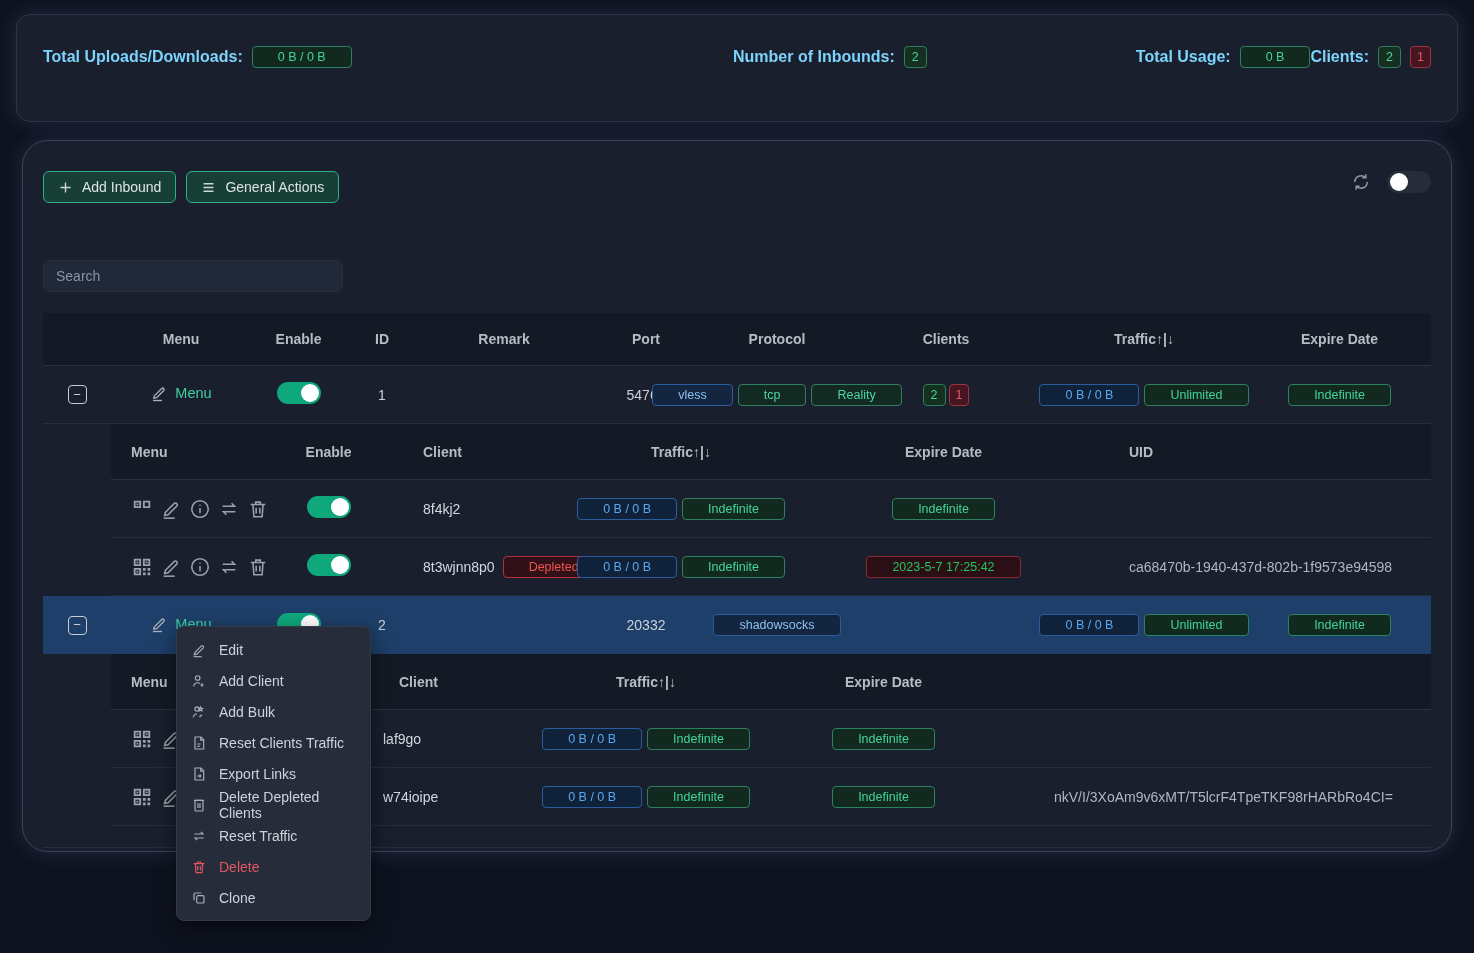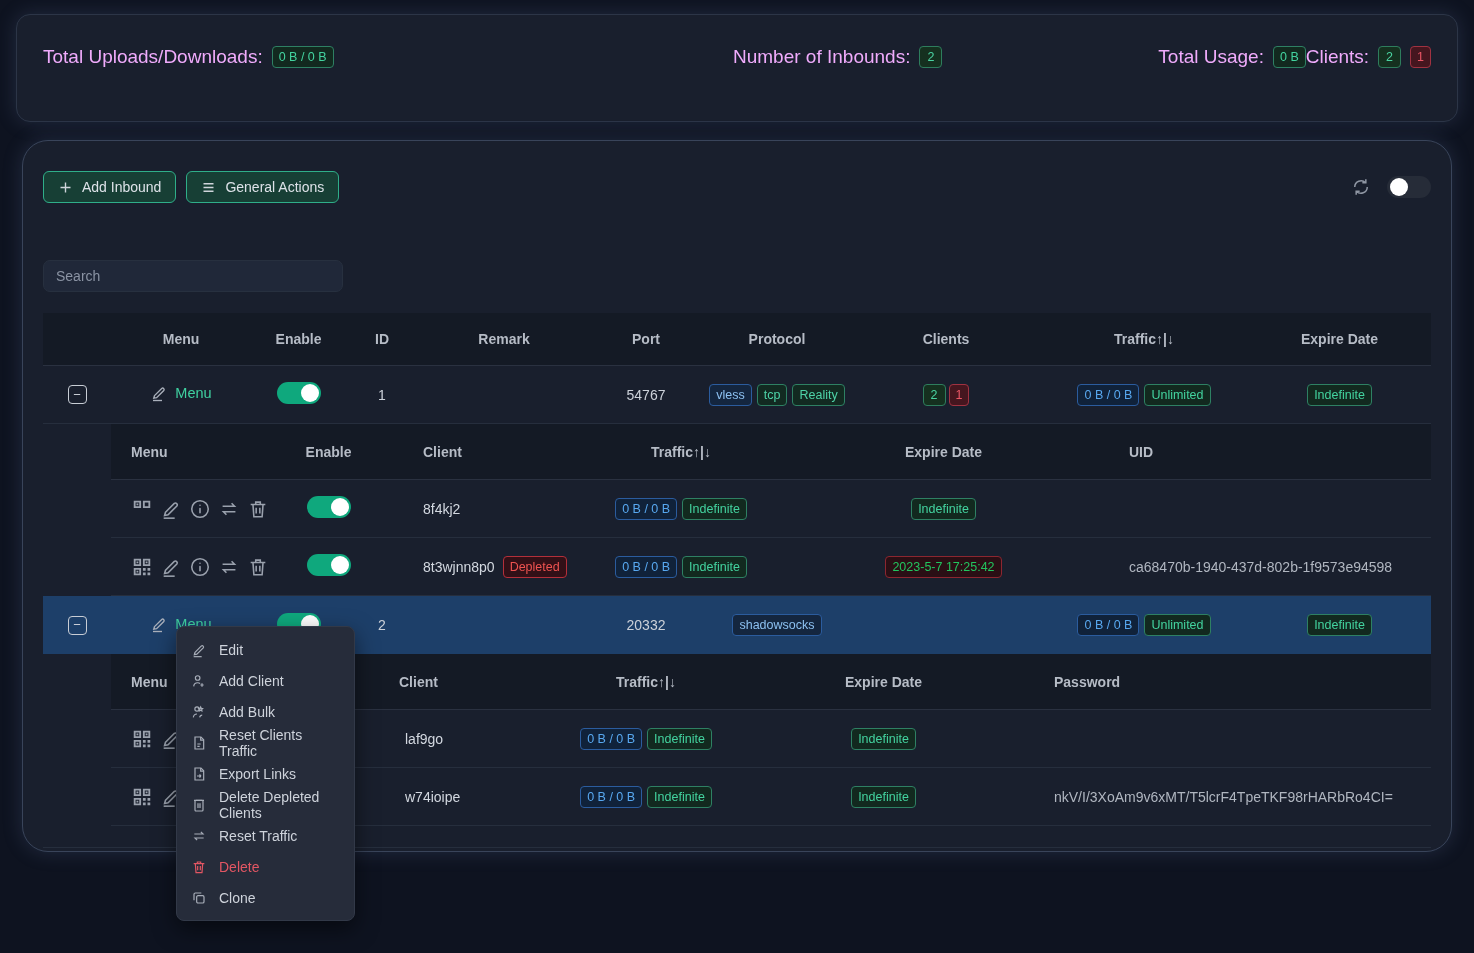--- a/index.html
+++ b/index.html
@@ -21,28 +21,28 @@
     left:16px; top:14px; right:16px; height:108px;
     border-radius:14px;
     border-color:#2c3547;
     padding:26px 26px 0 26px;
     display:grid;
     grid-template-columns:690px 1fr;
     grid-auto-rows:32px;
     grid-auto-flow:column;
   }
   .stat-line { display:flex; align-items:center; gap:9px; height:32px; }
-  .stat-label { color:#f0abfc; font-weight:400; font-size:19px; }
+  .stat-label { color:#7dd3fc; font-weight:700; font-size:16px; }
   .main-card {
     left:22px; top:140px; right:22px; height:712px;
     border-radius:26px;
     padding:0 20px;
   }
   
-  .toolbar { margin-top:30px; height:32px; display:flex; align-items:center; gap:10px; }
+  .toolbar { margin-top:30px; height:32px; display:flex; align-items:flex-start; gap:10px; }
   .btn {
     display:inline-flex; align-items:center; gap:9px;
     height:32px; padding:0 14px;
     background:#173f35; border:1px solid #2fae89; border-radius:6px;
     color:#dde2e8; font-size:14px; cursor:pointer;
   }
   .btn svg { color:#cfd5db; }
   .right-controls { margin-left:auto; display:flex; align-items:center; gap:16px; }
   .icon-btn { background:none; border:none; color:#8f96a3; cursor:pointer; display:flex; }
   .switch { width:44px; height:22px; border-radius:11px; background:#262c38; position:relative; cursor:pointer; }
@@ -75,26 +75,26 @@
   .sub2 .sub-thead, .sub2 .sub-row { grid-template-columns:165px 95px 150px 250px 225px 1fr; }
   .sub-thead { height:56px; background:#141a25; border-bottom:1px solid #2a3140; }
   .sub-row { height:58px; border-bottom:1px solid #262e3d; }
   .sub-thead .h-left { text-align:left; padding-left:20px; }
   .sub-thead .h-left2 { text-align:left; padding-left:42px; }
   .sub-thead .h-left3 { text-align:left; padding-left:28px; }
   .sub-thead .h-left-mono { text-align:left; padding-left:58px; }
   .actions { display:flex; align-items:center; gap:7px; padding-left:20px; color:#9aa1ad; }
   .actions .icon-btn { color:#9aa1ad; }
   .client-name { padding-left:42px; display:flex; align-items:center; gap:8px; color:#d3d8e0; }
-  .sub2 .client-name { padding-left:34px; }
+  .sub2 .client-name { padding-left:12px; }
   .mono-cell { padding-left:58px; color:#b0b6c0; }
   .table-footer { height:22px; border-bottom:1px solid #262e3d; }
   
   .badge {
-    display:inline-block; padding:1px 6px; border-radius:4px;
+    display:inline-block; padding:1px 25px; border-radius:4px;
     font-size:12.5px; line-height:18px; border:1px solid; white-space:nowrap;
   }
   .b-green { background:#12291f; border-color:#2e8063; color:#43d39f; }
   .b-blue  { background:#10223a; border-color:#2b5c9e; color:#58a8f0; }
   .b-count-red { background:#45161f; border-color:#a03241; color:#ea5666; padding:1px 6px; }
   .b-count-green { background:#15301f; border-color:#2e7d5d; color:#4ad3a2; padding:1px 7px; }
   .b-depleted { background:#321017; border-color:#b32f3a; color:#ef5350; }
   .b-red-date { background:#2a0f15; border-color:#8c2630; color:#22c55e; }
   .tag-blue { background:#14263f; border-color:#2b5c9e; color:#8cc0f0; }
   .tag-green { background:#122a21; border-color:#2e8063; color:#4ed3a8; }
@@ -107,21 +107,21 @@
   }
   
   .menu-trigger {
     background:none; border:none; cursor:pointer;
     display:inline-flex; align-items:center; gap:7px;
     color:#3fd0a0; font-size:14.5px; margin:0 auto;
   }
   .menu-trigger svg { color:#aab0bb; }
   
   .context-menu {
-    position:absolute; left:153px; top:485px; width:179px;
+    position:absolute; left:153px; top:485px; width:195px;
     background:#262c3a; border:1px solid #323948; border-radius:8px;
     box-shadow:0 8px 22px rgba(0,0,0,.5);
     padding:7px 0; z-index:50;
   }
   .menu-item {
     height:31px; display:flex; align-items:center; gap:12px;
     padding:0 14px; color:#ced3db; font-size:14px; cursor:pointer;
   }
   .menu-item svg { color:#a7adb8; flex:none; }
   .menu-item.danger { color:#e25663; }
@@ -359,21 +359,20 @@
       </div>
     </div>
 
     <div class="sub-wrap sub2">
       <div class="sub-thead">
         <div class="h-left">Menu</div>
         <div>Enable</div>
         <div class="h-left3">Client</div>
         <div>Traffic↑|↓</div>
         <div>Expire Date</div>
-        <div class="h-left-mono">Password</div>
       </div>
 
       <div class="sub-row">
         <div class="actions">
           <button class="icon-btn">
               <svg width="22" height="22" viewBox="0 0 24 24" fill="currentColor">
                 <path d="M3 3h8v8H3zm2 2v4h4V5zM6 6h2v2H6zM13 3h8v8h-8zm2 2v4h4V5zM16 6h2v2h-2zM3 13h8v8H3zm2 2v4h4v-4zM6 16h2v2H6zM13 13h3v3h-3zM18 13h3v3h-3zM13 18h3v3h-3zM18 18h3v3h-3z"></path>
               </svg>
             </button>
           <button class="icon-btn">

